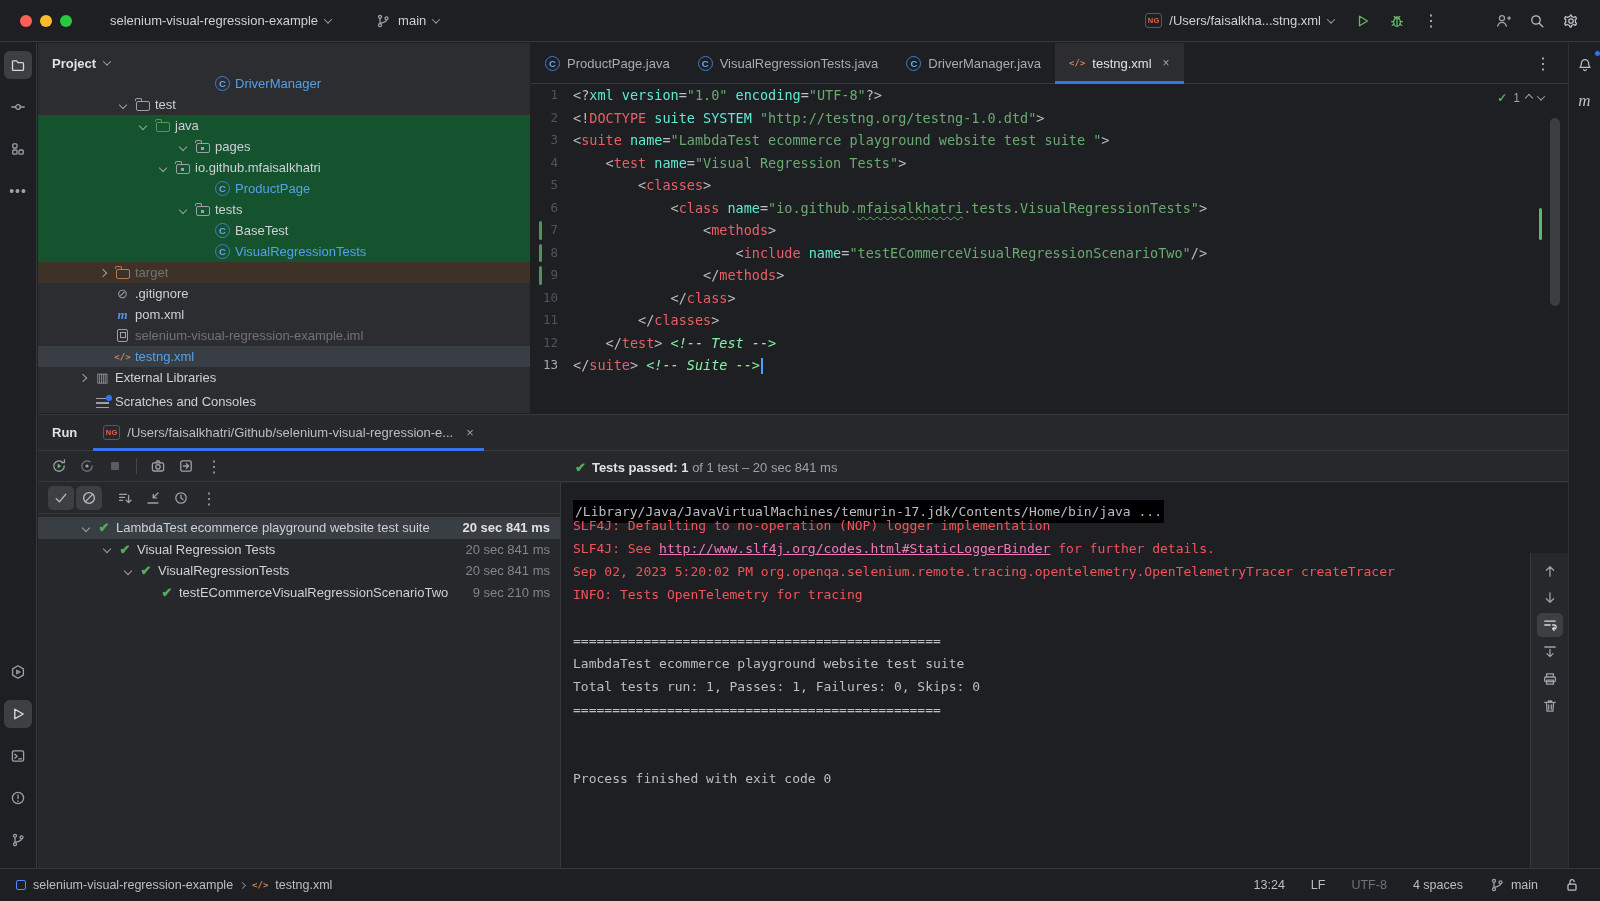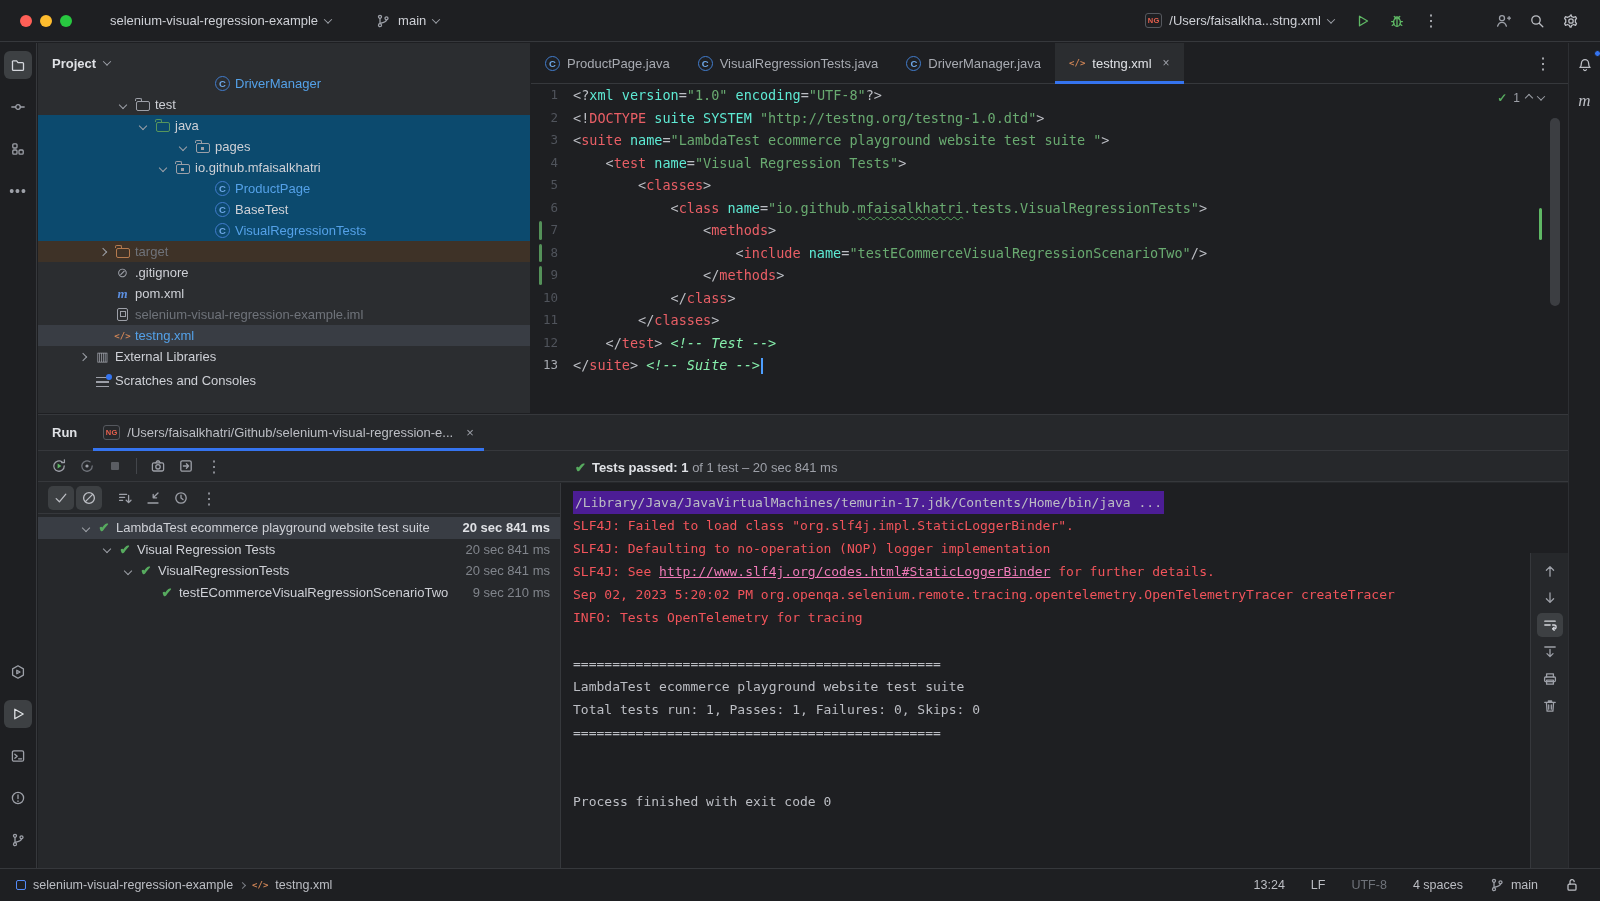--- a/index.html
+++ b/index.html
@@ -41,21 +41,21 @@
   
   .project-panel{position:absolute;top:43px;left:38px;width:492px;height:370px;background:#2b2d30;overflow:hidden;}
   .pp-header{height:40px;display:flex;align-items:center;gap:8px;padding-left:14px;font-weight:bold;color:#dfe1e5;}
   .pp-tree{position:relative;margin-top:-10px;}
   .trow{height:21px;display:flex;align-items:center;white-space:nowrap;}
   .trow .slot{width:18px;display:flex;align-items:center;justify-content:center;flex:none;}
   .trow .islot{width:21px;display:flex;align-items:center;justify-content:center;flex:none;}
   .trow .tlabel{padding-left:2px;color:#ced0d6;}
   .trow .tlabel.blue{color:#54a1e8;}
   .trow .tlabel.dim{color:#6f737a;}
-  .trow.bg-green{background:#0c4a6e;}
+  .trow.bg-green{background:#14532d;}
   .trow.bg-brown{background:#3e3227;}
   .trow.bg-sel{background:#393d44;}
   .tchev{width:6px;height:6px;border-right:1.4px solid #9da0a8;border-bottom:1.4px solid #9da0a8;transform:rotate(45deg);}
   .tchev.right{transform:rotate(-45deg);}
 
   
   .ic-folder{position:relative;width:14px;height:10px;border:1.3px solid #9da0a8;border-radius:2px;margin-top:3px;}
   .ic-folder::before{content:"";position:absolute;top:-4px;left:-1.3px;width:5px;height:2px;
     border:1.3px solid #9da0a8;border-bottom:none;border-radius:2px 2px 0 0;}
   .ic-folder.green,.ic-folder.green::before{border-color:#57965c;}
@@ -118,21 +118,21 @@
   .ttrow{height:21.5px;display:flex;align-items:center;white-space:nowrap;position:relative;}
   .ttrow.sel{background:#393d44;}
   .ttrow .slot{width:16px;display:flex;align-items:center;justify-content:center;flex:none;}
   .ttrow .okcheck{width:20px;color:#57ab5f;font-weight:bold;text-align:center;flex:none;}
   .ttrow .ttlabel{color:#ced0d6;padding-left:2px;}
   .ttrow .ttime{position:absolute;right:10px;color:#81858c;}
   .ttrow .ttime.bold{color:#dfe1e5;font-weight:bold;}
   .console-pane{flex:1;background:#1e1f22;position:relative;padding:8px 0 0 12px;overflow:hidden;}
   .conline{height:23px;line-height:23px;font-size:13px;white-space:pre;font-family:"DejaVu Sans Mono",monospace;color:#bcbec4;}
   .con-err{color:#f2545b;} .con-std{color:#bcbec4;}
-  .con-cmd{background:#4c1d95;display:inline-block;padding:0 2px;}
+  .con-cmd{background:#000000;display:inline-block;padding:0 2px;margin-top:9px;}
   .con-link{color:#f07ab8;text-decoration:underline;}
   .console-toolbar{position:absolute;top:70px;right:0;width:38px;bottom:0;background:#26282b;
     border-left:1px solid #36383c;display:flex;flex-direction:column;align-items:center;padding-top:6px;gap:3px;}
   .test-status{margin-left:14px;display:flex;align-items:center;gap:6px;color:#9da0a8;}
   .test-status .okcheck{color:#57ab5f;font-weight:bold;}
   .test-status b{color:#dfe1e5;font-weight:bold;}
 
   
   .statusbar{position:absolute;left:0;bottom:0;width:1600px;height:33px;background:#1e1f22;
     border-top:1px solid #36383c;display:flex;align-items:center;font-size:12.5px;color:#a8abb2;padding:0 16px;}
@@ -354,20 +354,29 @@
             <span class="ic-folder pkg"></span>
           </span>
           <span class="tlabel ">io.github.mfaisalkhatri</span>
         </div>
         <div class="trow bg-green" style="padding-left: 156px;">
           <span class="slot"></span>
           <span class="islot">
             <span class="ic-class">C</span>
           </span>
           <span class="tlabel blue">ProductPage</span>
+        </div>
+        <div class="trow bg-green" style="padding-left: 136px;">
+          <span class="slot">
+            <span class="tchev "></span>
+          </span>
+          <span class="islot">
+            <span class="ic-folder pkg"></span>
+          </span>
+          <span class="tlabel ">tests</span>
         </div>
         <div class="trow bg-green" style="padding-left: 156px;">
           <span class="slot"></span>
           <span class="islot">
             <span class="ic-class">C</span>
           </span>
           <span class="tlabel ">BaseTest</span>
         </div>
         <div class="trow bg-green" style="padding-left: 156px;">
           <span class="slot"></span>
@@ -648,21 +657,20 @@
             <div class="ttrow" style="padding-left: 103px;">
               <span class="slot"></span>
               <span class="okcheck">✔</span>
               <span class="ttlabel">testECommerceVisualRegressionScenarioTwo</span>
               <span class="ttime">9 sec 210 ms</span>
             </div>
           </div>
       </div>
       <div class="console-pane mono" id="console">
           <div class="conline"><span class="con-cmd">/Library/Java/JavaVirtualMachines/temurin-17.jdk/Contents/Home/bin/java ...</span></div>
-          <div class="conline"><span class="con-err">SLF4J: Failed to load class "org.slf4j.impl.StaticLoggerBinder".</span></div>
           <div class="conline"><span class="con-err">SLF4J: Defaulting to no-operation (NOP) logger implementation</span></div>
           <div class="conline"><span class="con-err">SLF4J: See </span><span class="con-link">http://www.slf4j.org/codes.html#StaticLoggerBinder</span><span class="con-err"> for further details.</span></div>
           <div class="conline"><span class="con-err">Sep 02, 2023 5:20:02 PM org.openqa.selenium.remote.tracing.opentelemetry.OpenTelemetryTracer createTracer</span></div>
           <div class="conline"><span class="con-err">INFO: Tests OpenTelemetry for tracing</span></div>
           <div class="conline">&nbsp;</div>
           <div class="conline"><span class="con-std">===============================================</span></div>
           <div class="conline"><span class="con-std">LambdaTest ecommerce playground website test suite</span></div>
           <div class="conline"><span class="con-std">Total tests run: 1, Passes: 1, Failures: 0, Skips: 0</span></div>
           <div class="conline"><span class="con-std">===============================================</span></div>
           <div class="conline">&nbsp;</div>

